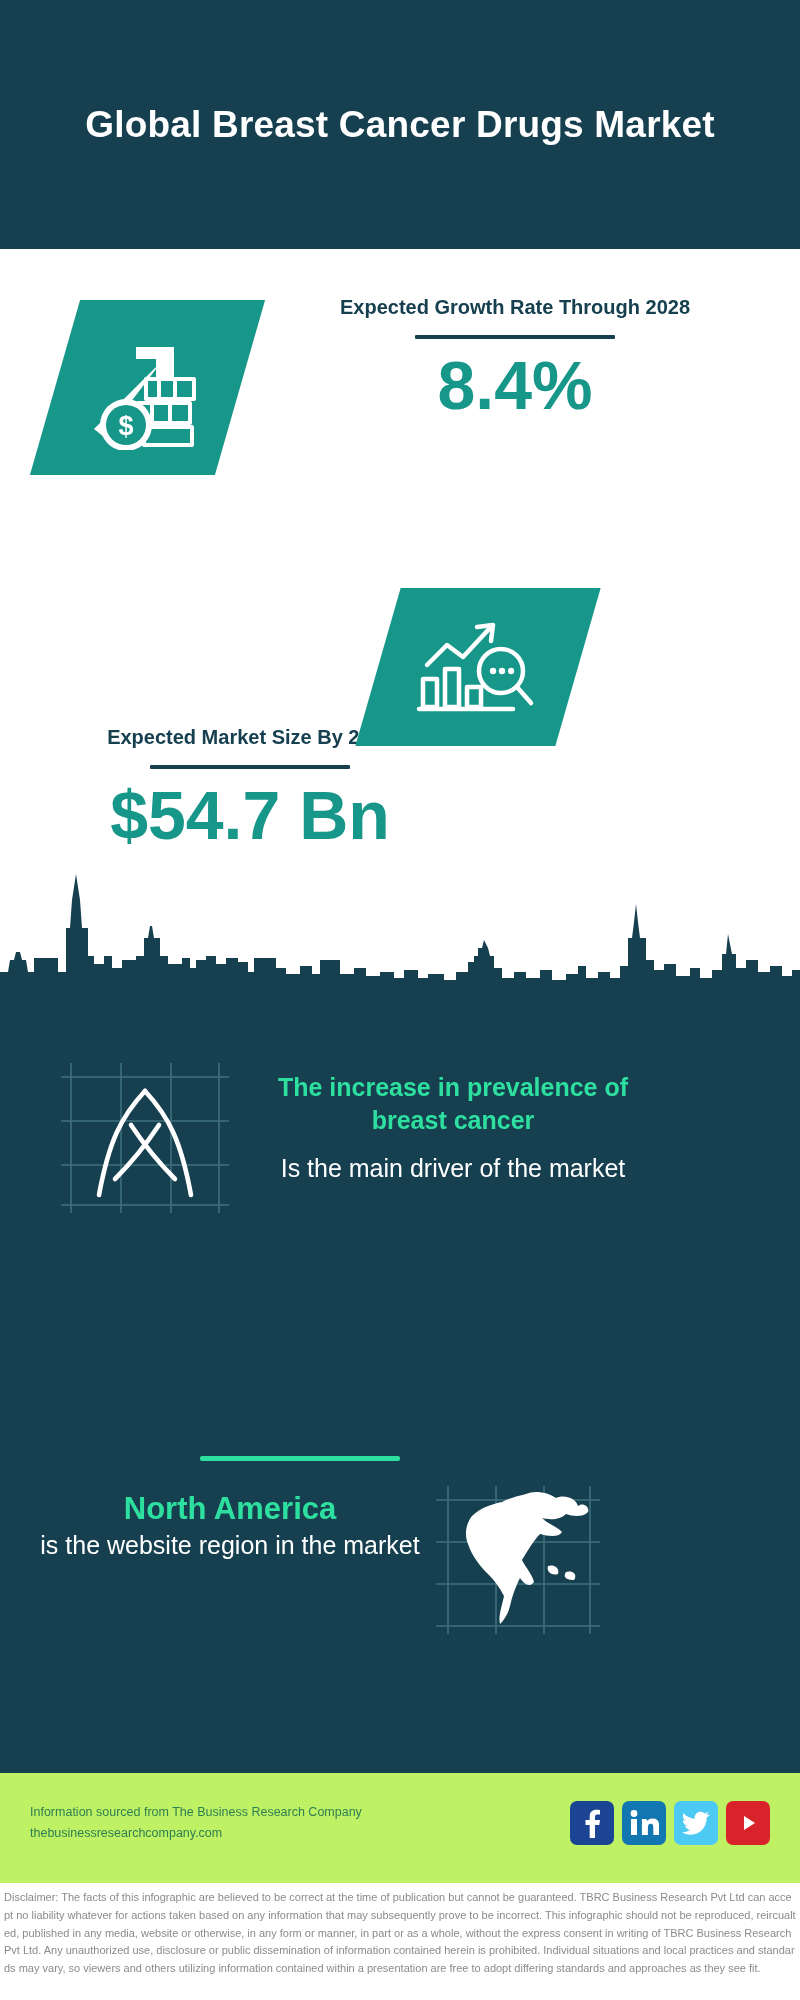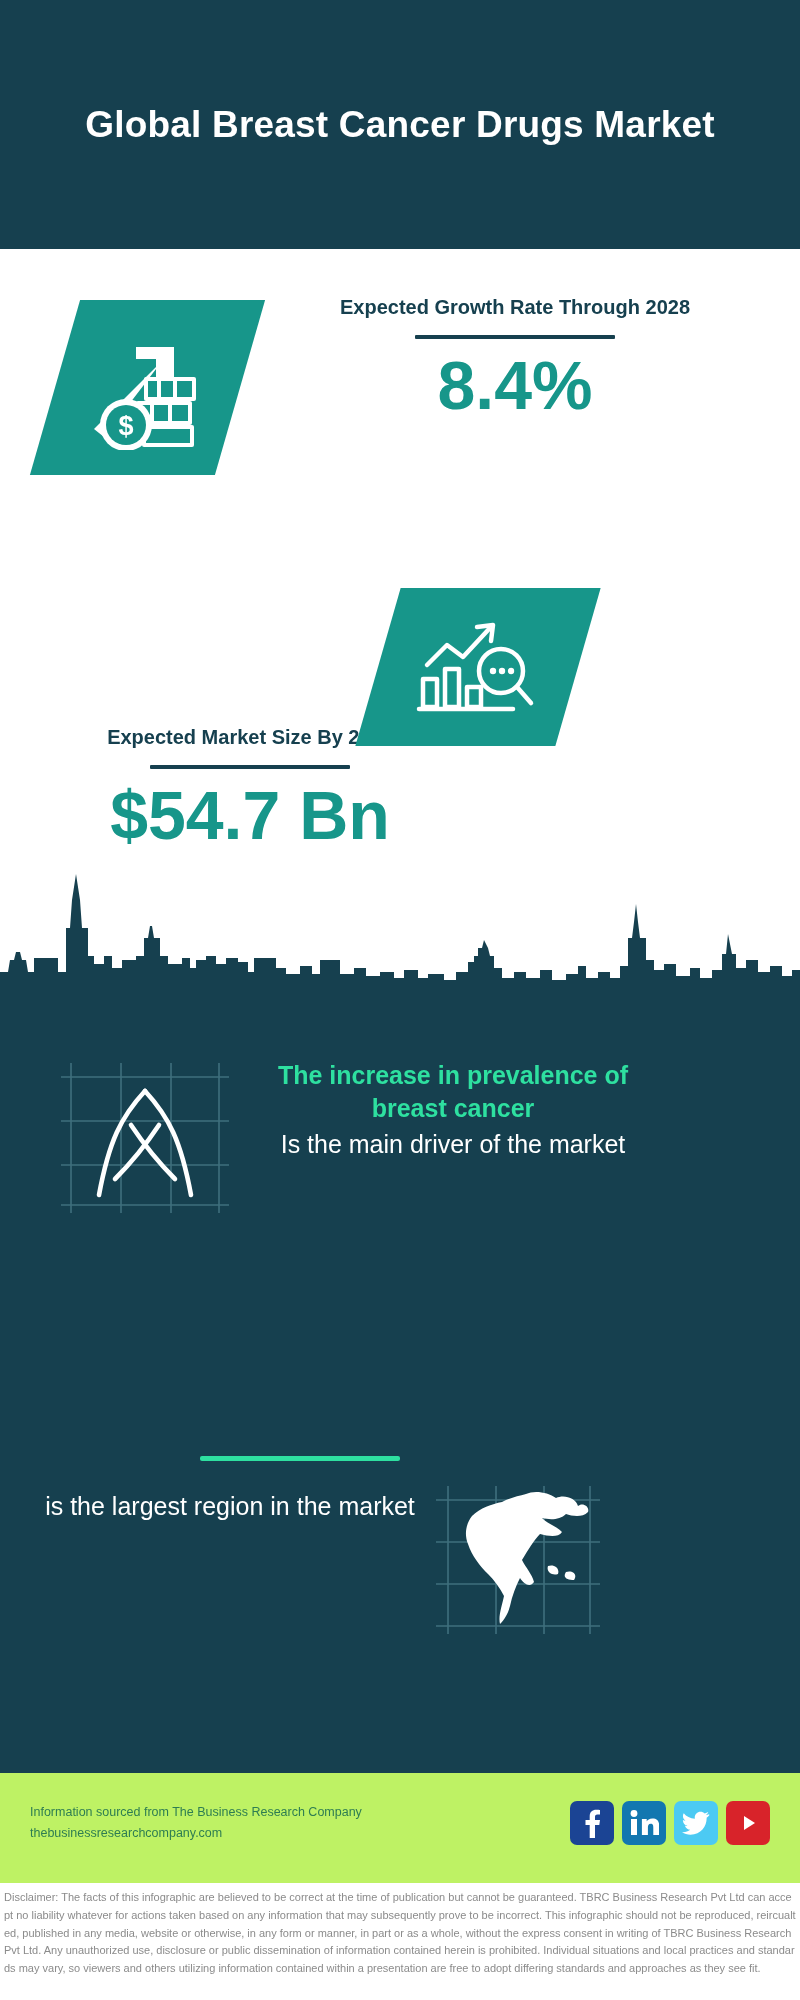--- a/index.html
+++ b/index.html
@@ -70,21 +70,21 @@
   .dark-body{
     position:absolute;left:0;top:131px;width:800px;height:779px;background:#16404f;
   }
 
   
   .ribbon-icon{position:absolute;left:55px;top:1055px;width:180px;height:165px;}
   .driver-text{
     position:absolute;left:238px;top:1055px;width:430px;text-align:center;
   }
   .accent-line-1{
-    font-size:25px;line-height:1.3;font-weight:bold;color:#2ee0a0;margin:4px;
+    font-size:25px;line-height:1.3;font-weight:bold;color:#2ee0a0;margin:16px;
   }
   .sub-line{
     font-size:25px;line-height:1.32;color:#ffffff;margin:0;font-weight:normal;
   }
 
   .mid-divider{
     position:absolute;left:200px;top:1456px;width:200px;height:5px;background:#2ee0a0;border-radius:2px;
   }
 
   
@@ -227,21 +227,22 @@
   </div>
 
   <div class="driver-text">
     <p class="accent-line-1">The increase in prevalence of breast cancer</p>
     <p class="sub-line">Is the main driver of the market</p>
   </div>
 
   <div class="mid-divider"></div>
 
   <div class="region-text">
-    <p class="sub-line">is the largest region in the market</p>
+    <p class="region-title">North America</p>
+    <p class="sub-line">is the website region in the market</p>
   </div>
 
   <div class="map-icon">
     <svg width="175" height="160" viewBox="0 0 175 160">
       <g stroke="#4d7f8d" stroke-width="1.6" opacity="0.75">
         <line x1="18" y1="6" x2="18" y2="154"></line>
         <line x1="66" y1="6" x2="66" y2="154"></line>
         <line x1="114" y1="6" x2="114" y2="154"></line>
         <line x1="160" y1="6" x2="160" y2="154"></line>
         <line x1="6" y1="20" x2="170" y2="20"></line>

